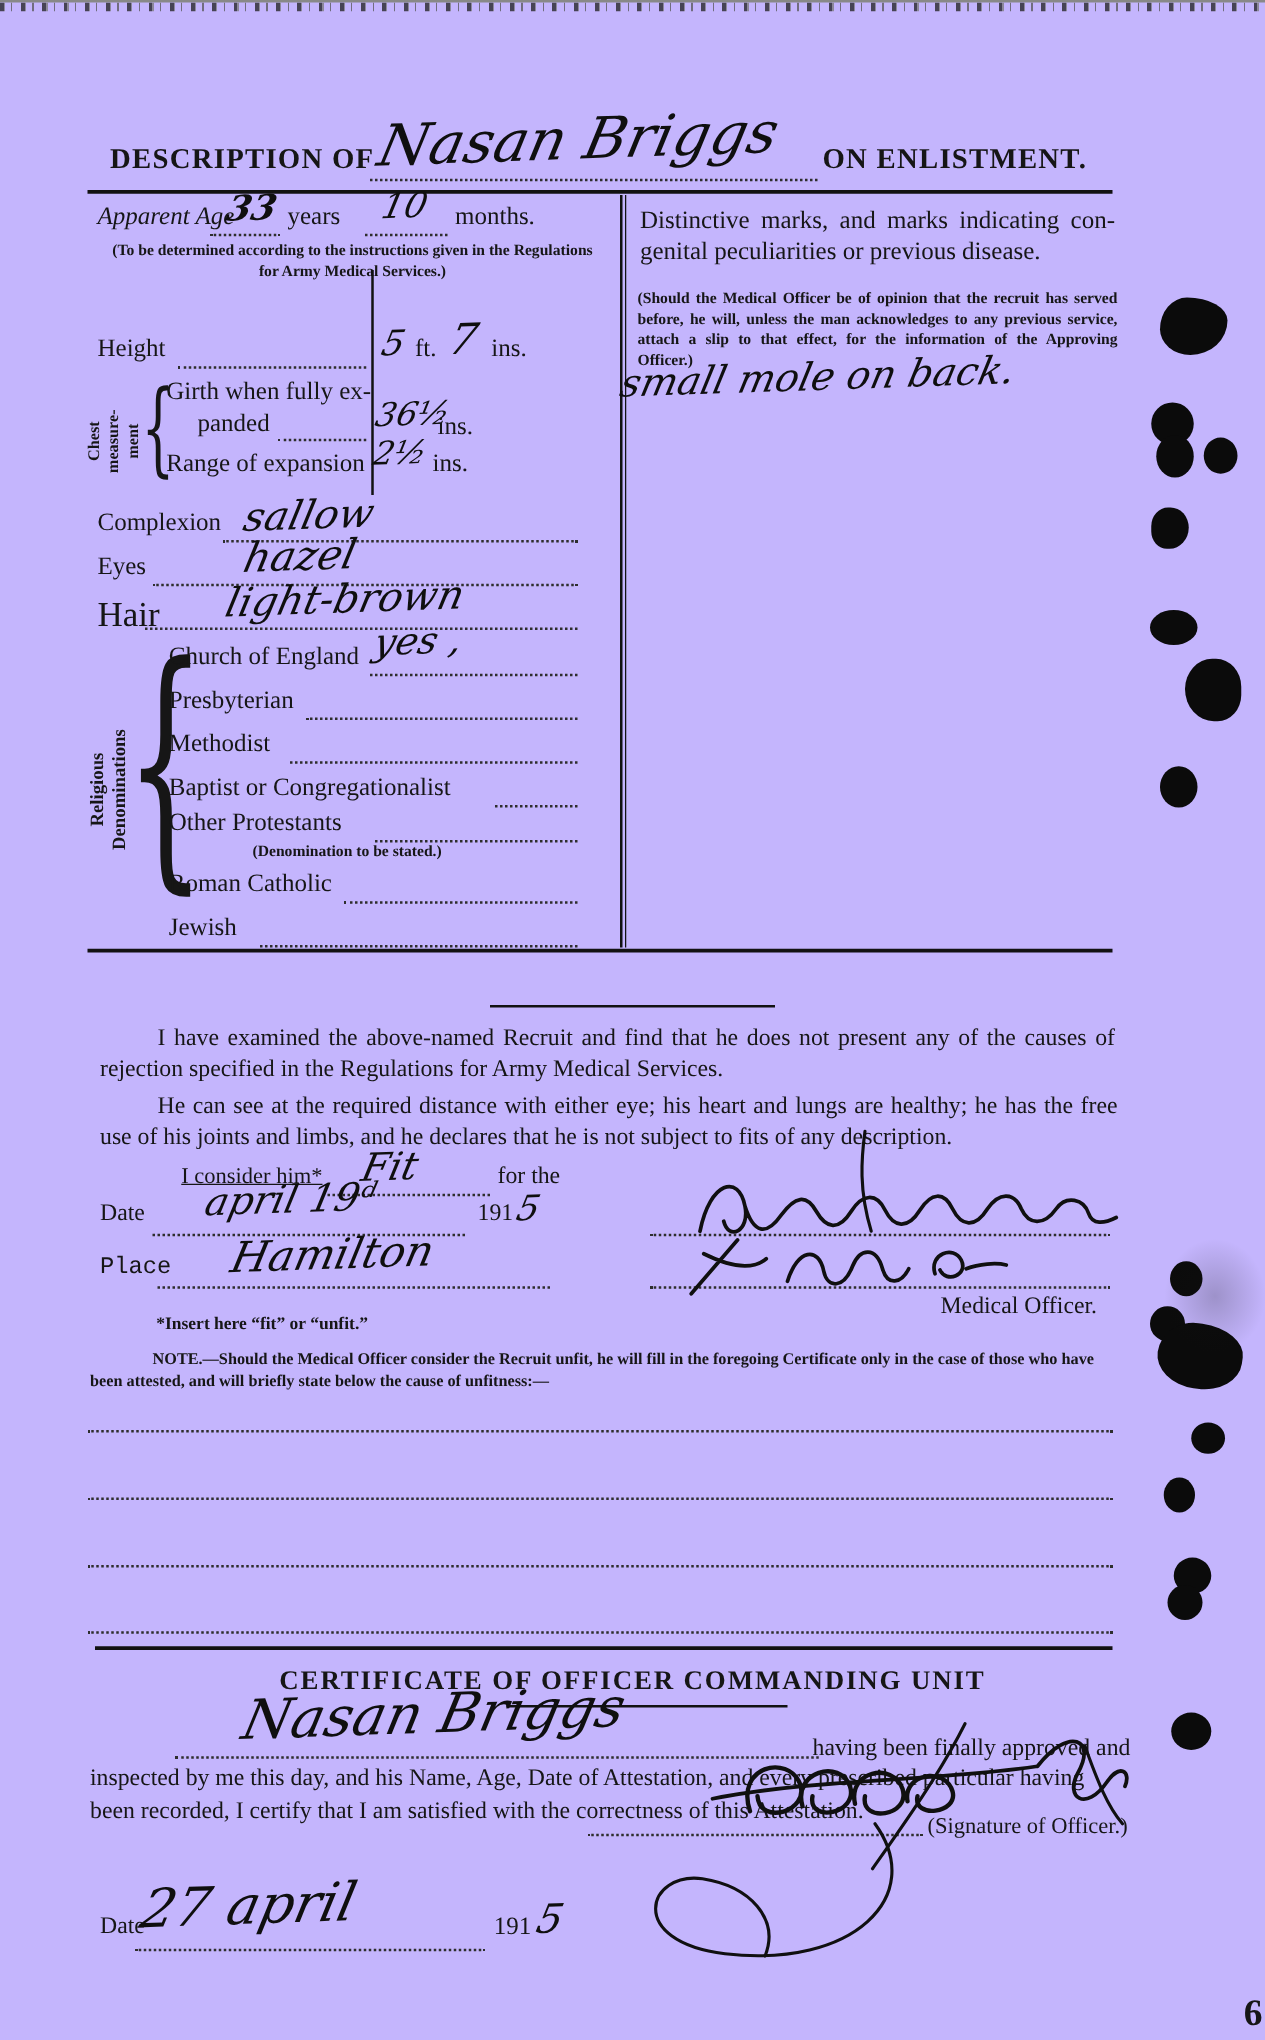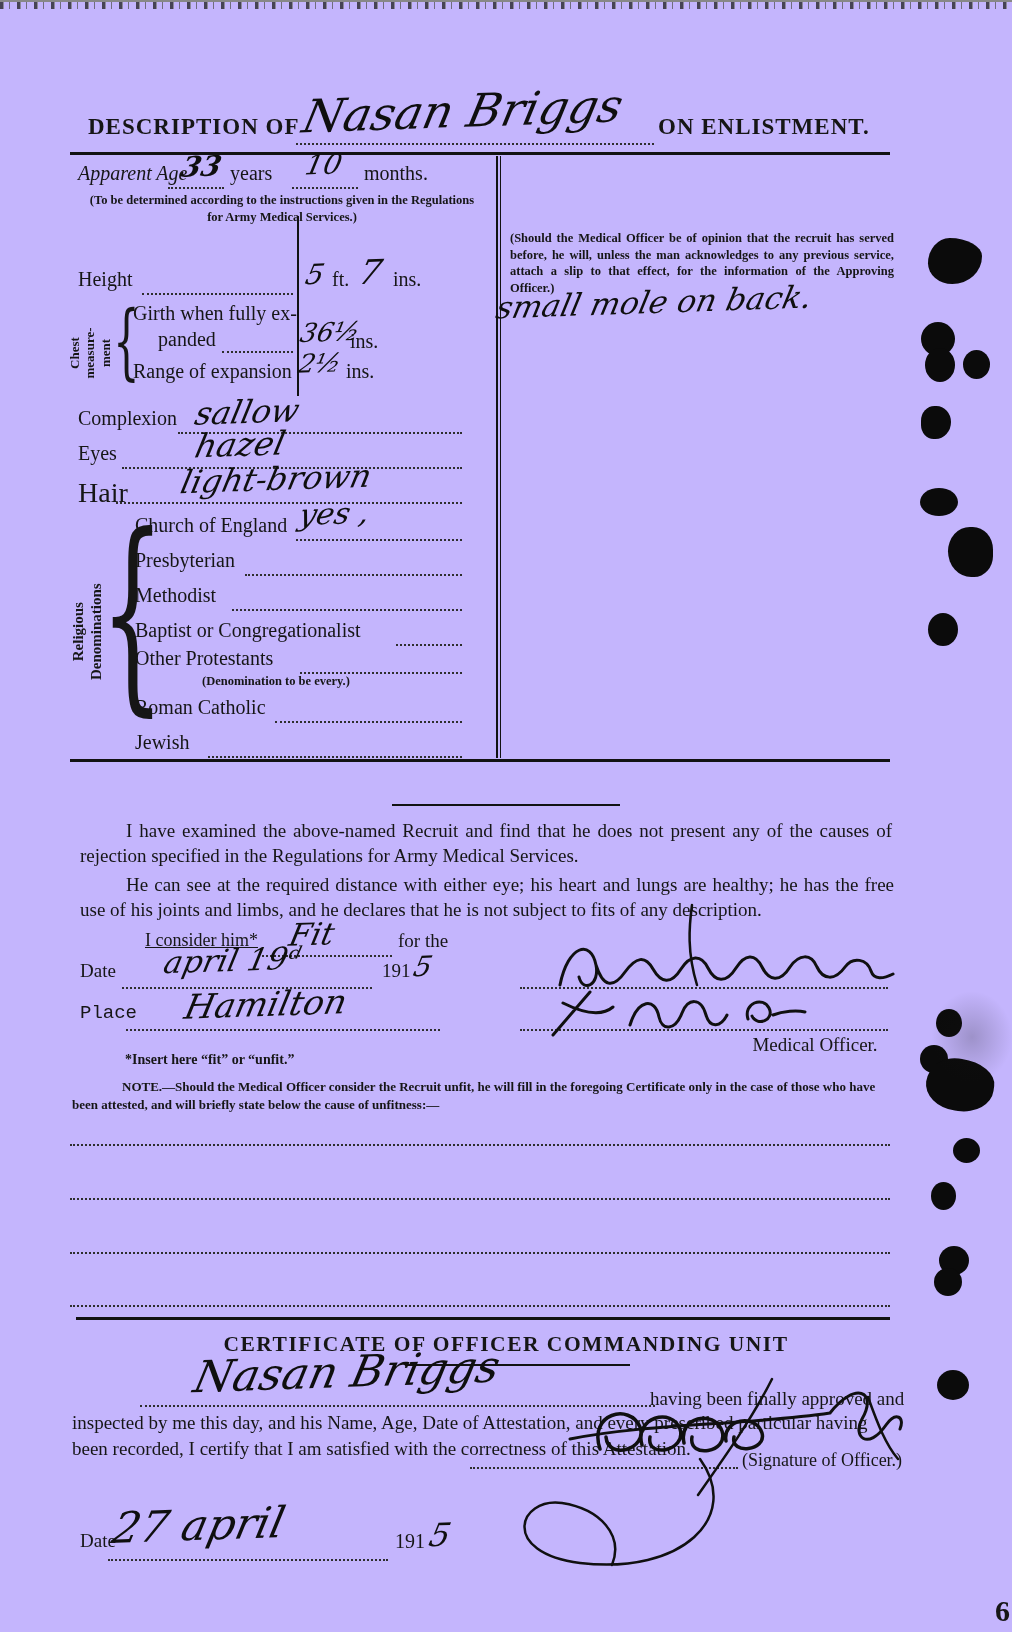--- a/index.html
+++ b/index.html
@@ -98,28 +98,29 @@
   <div class="abs dots" style="left:245px;top:571px;width:217px;"></div>
 
   <div class="abs print" style="left:135px;top:582px;font-size:20px;">Methodist</div>
   <div class="abs dots" style="left:232px;top:606px;width:230px;"></div>
 
   <div class="abs print" style="left:135px;top:617px;font-size:20px;">Baptist or Congregationalist</div>
   <div class="abs dots" style="left:396px;top:641px;width:66px;"></div>
 
   <div class="abs print" style="left:135px;top:645px;font-size:20px;">Other Protestants</div>
   <div class="abs dots" style="left:300px;top:669px;width:162px;"></div>
-  <div class="abs small b print" style="left:202px;top:671px;">(Denomination to be every.)</div>
+  <div class="abs small b print" style="left:202px;top:671px;">(Denomination to be stated.)</div>
 
   <div class="abs print" style="left:135px;top:694px;font-size:20px;">Roman Catholic</div>
   <div class="abs dots" style="left:275px;top:718px;width:187px;"></div>
 
   <div class="abs print" style="left:135px;top:729px;font-size:20px;">Jewish</div>
   <div class="abs dots" style="left:208px;top:753px;width:254px;"></div>
 
+  <div class="abs print jus" style="left:512px;top:162px;width:380px;font-size:20px;line-height:1.25;">Distinctive marks, and marks indicating con-genital peculiarities or previous disease.</div>
   <div class="abs small b print jus" style="left:510px;top:228px;width:384px;">(Should the Medical Officer be of opinion that the recruit has served before, he will, unless the man acknowledges to any previous service, attach a slip to that effect, for the information of the Approving Officer.)</div>
   <div class="abs hw" style="left:498px;top:282px;font-size:31px;">small mole on back.</div>
 
   <div class="abs rule" style="left:70px;top:757px;width:820px;height:3px;"></div>
   <div class="abs rule" style="left:392px;top:802px;width:228px;height:2px;"></div>
 
   <div class="abs print jus" style="left:80px;top:816px;width:812px;font-size:19px;line-height:1.32;text-indent:46px;">I have examined the above-named Recruit and find that he does not present any of the causes of rejection specified in the Regulations for Army Medical Services.</div>
   <div class="abs print jus" style="left:80px;top:870px;width:814px;font-size:19px;line-height:1.32;text-indent:46px;">He can see at the required distance with either eye; his heart and lungs are healthy; he has the free use of his joints and limbs, and he declares that he is not subject to fits of any description.</div>
 
   <div class="abs print" style="left:145px;top:928px;font-size:18px;text-decoration:underline;">I consider him*</div>

